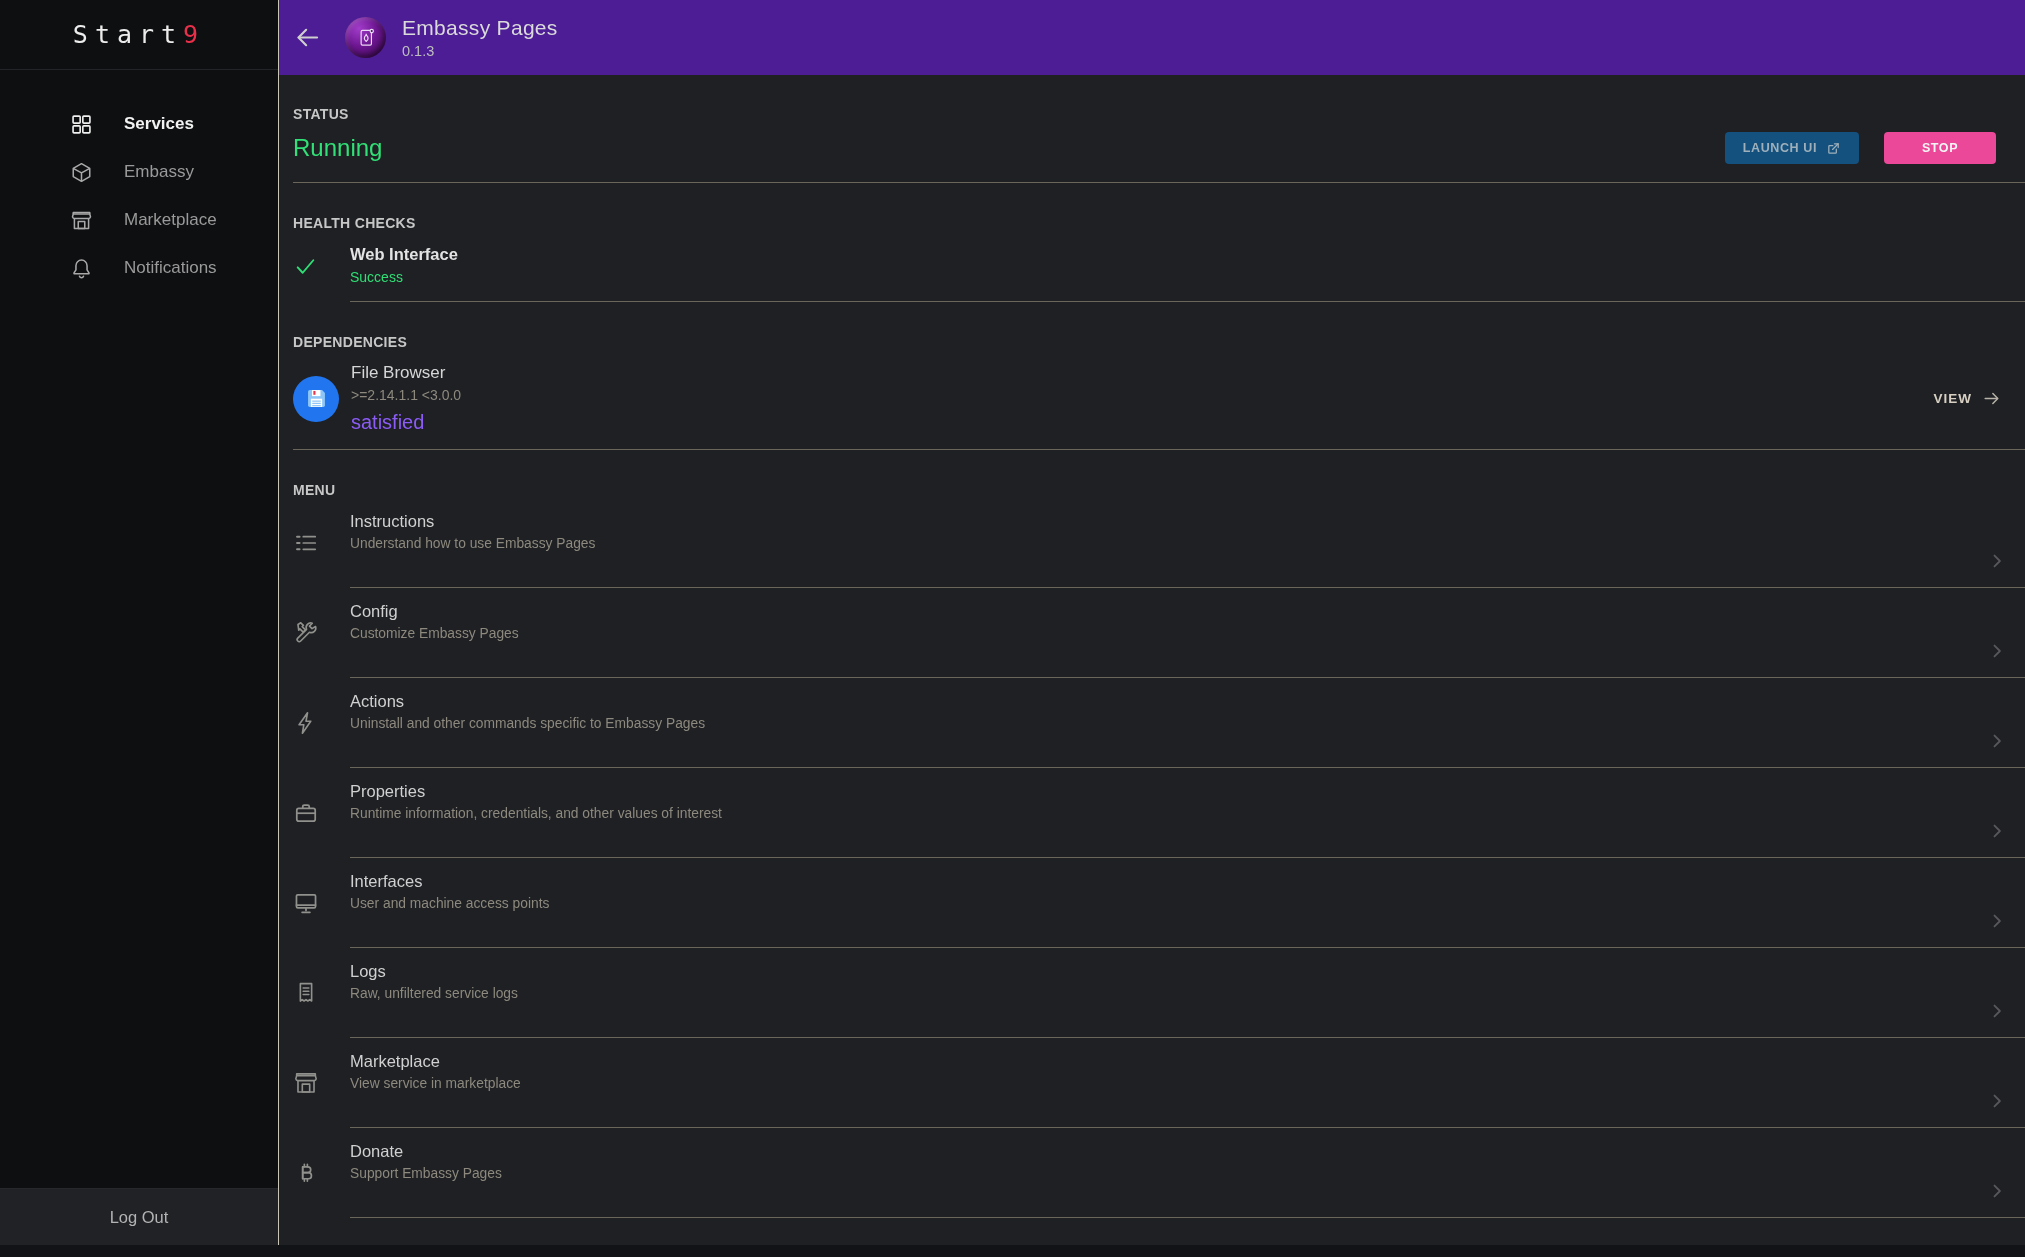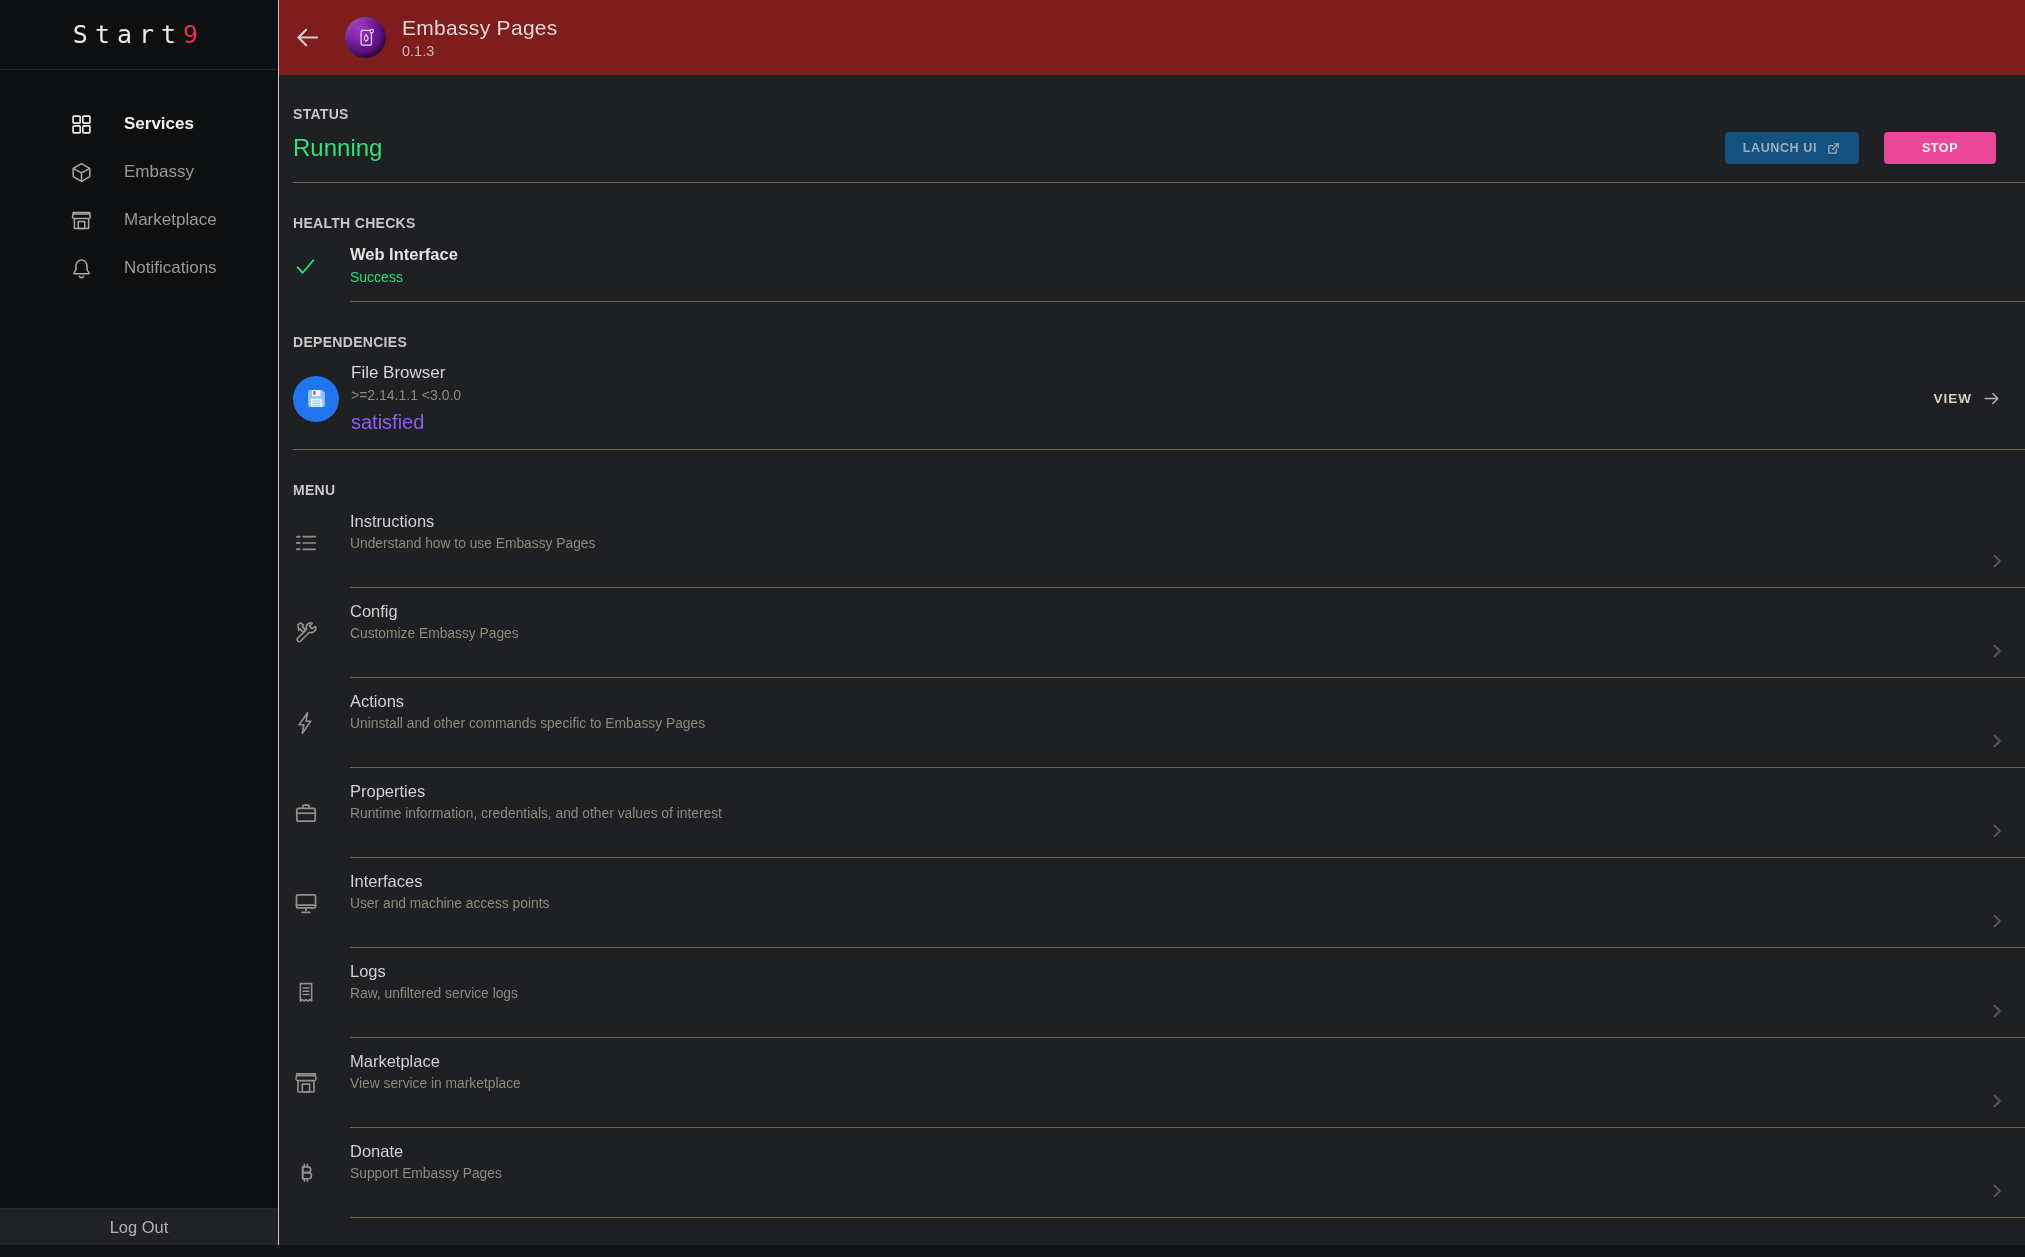--- a/index.html
+++ b/index.html
@@ -32,29 +32,29 @@
     padding-left:26px; cursor:pointer;
     color:#9a9a9a; font-size:17px;margin-left:44px;
   }
   .nav-item .nav-icon { width:23px; height:23px; margin-right:31px; flex:none; }
   .nav-item.active { color:#f2f2f2; font-weight:bold; }
   .sidebar-bottom {
     position:absolute; left:0; right:0; bottom:0;
     border-top:1px solid #27282b;
   }
   .logout-btn {
-    height:36px; background:#202226;
+    height:56px; background:#202226;
     display:flex; align-items:center; justify-content:center;
     color:#b3b3b3; font-size:16.5px; cursor:pointer;
   }
 
   
   .main { flex:1; display:flex; flex-direction:column; background:#1e2023; }
   .toolbar {
-    height:75px; flex:none; background:#7f1d1d;
+    height:75px; flex:none; background:#4c1d95;
     display:flex; align-items:center;
   }
   .back-btn { width:56px; height:46px; display:flex; align-items:center; justify-content:center; cursor:pointer; }
   .app-avatar {
     width:41px; height:41px; border-radius:50%; flex:none;
     background:radial-gradient(circle at 34% 28%, #a13cc9 0%, #6d1691 45%, #45095f 100%);
     box-shadow:inset -2px -3px 6px rgba(0,0,0,.55), inset 2px 2px 4px rgba(255,255,255,.18);
     display:flex; align-items:center; justify-content:center;
     margin-left:10px;
   }

